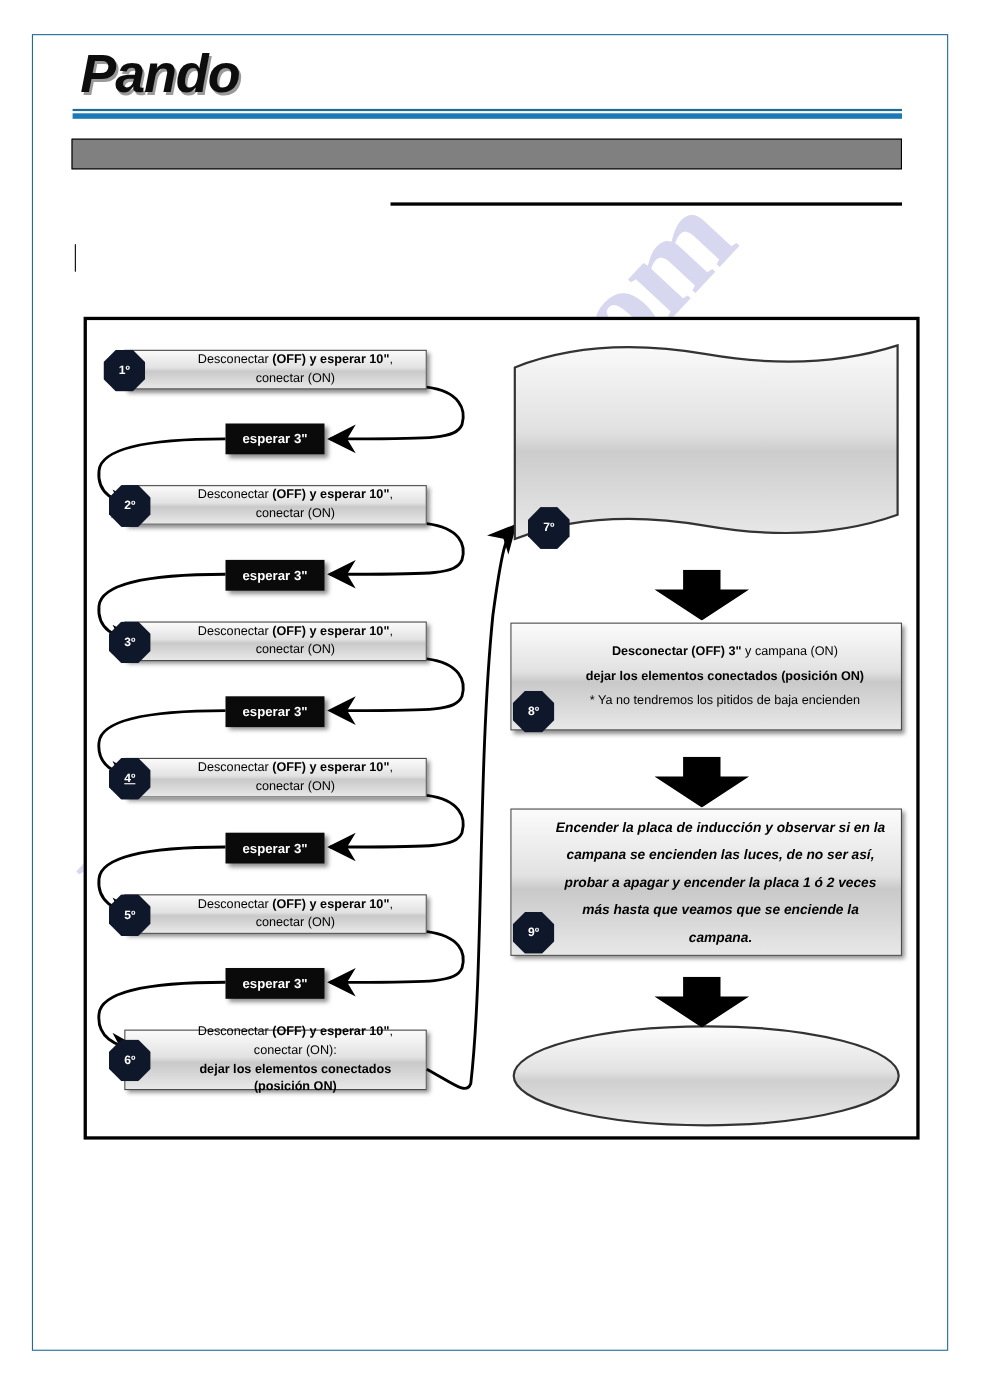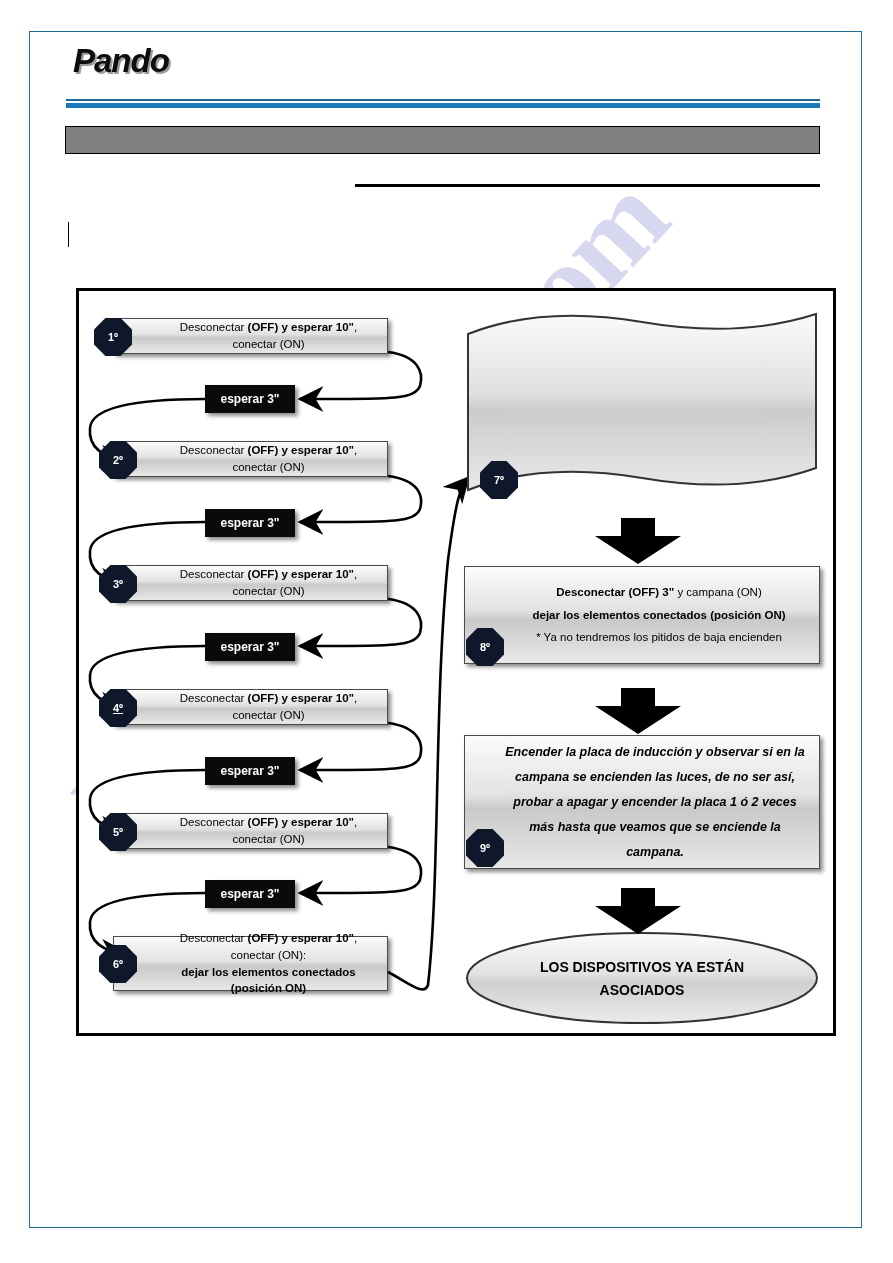--- a/index.html
+++ b/index.html
@@ -11,21 +11,21 @@
 
   
   #page-frame{
     position:absolute;left:29px;top:31px;width:833px;height:1197px;
     border:1px solid #1f6b96;box-sizing:border-box;background:#fff;
   }
 
   
   #brand{
     position:absolute;left:73px;top:44px;
-    font-size:33px;font-weight:bold;font-style:italic;
+    font-size:49px;font-weight:bold;font-style:italic;
     letter-spacing:-1px;color:#0d0d0d;
     font-family:"Liberation Sans", sans-serif;
     text-shadow:2px 2px 0 #9a9a9a;
     line-height:1;
   }
   #brand-rule-thin{
     position:absolute;left:66px;top:99px;width:754px;height:2px;background:#1f6b96;
   }
   #brand-rule-thick{
     position:absolute;left:66px;top:103px;width:754px;height:5px;background:#1c79b8;
@@ -272,17 +272,13 @@
     <defs>
       <linearGradient id="bgE" x1="0" y1="0" x2="0" y2="1">
         <stop offset="0%" stop-color="#fcfcfc"></stop>
         <stop offset="45%" stop-color="#e2e2e2"></stop>
         <stop offset="55%" stop-color="#cfcfcf"></stop>
         <stop offset="100%" stop-color="#ebebeb"></stop>
       </linearGradient>
     </defs>
     <ellipse cx="178" cy="48" rx="175" ry="45" fill="url(#bgE)" stroke="#333" stroke-width="2"></ellipse>
   </svg>
-  <div class="etext">
-    <span>LOS DISPOSITIVOS YA ESTÁN</span><br>
-    <span>ASOCIADOS</span>
-  </div>
 </div>
 
 </body></html>

